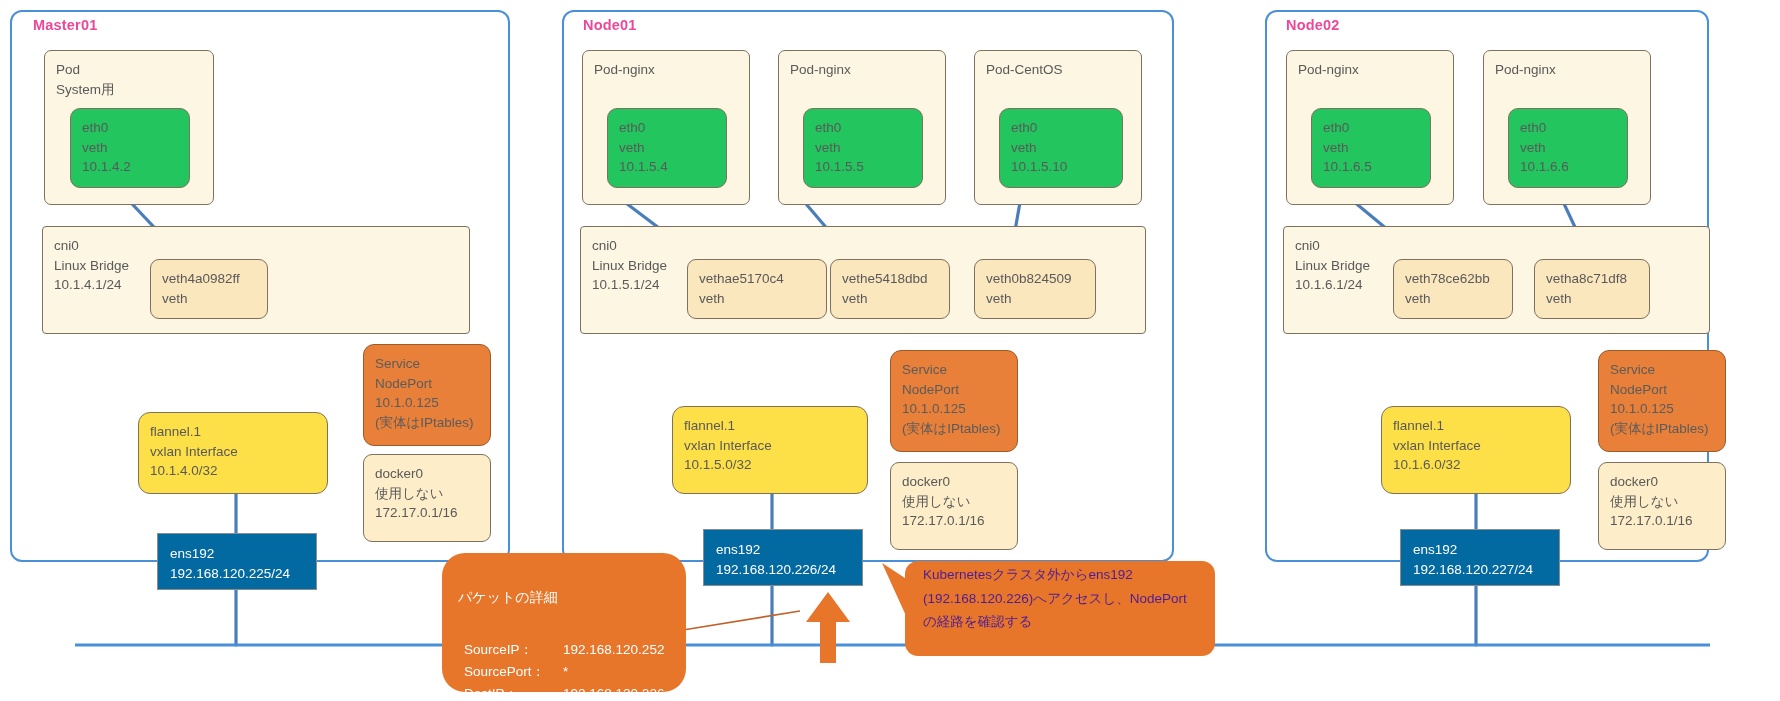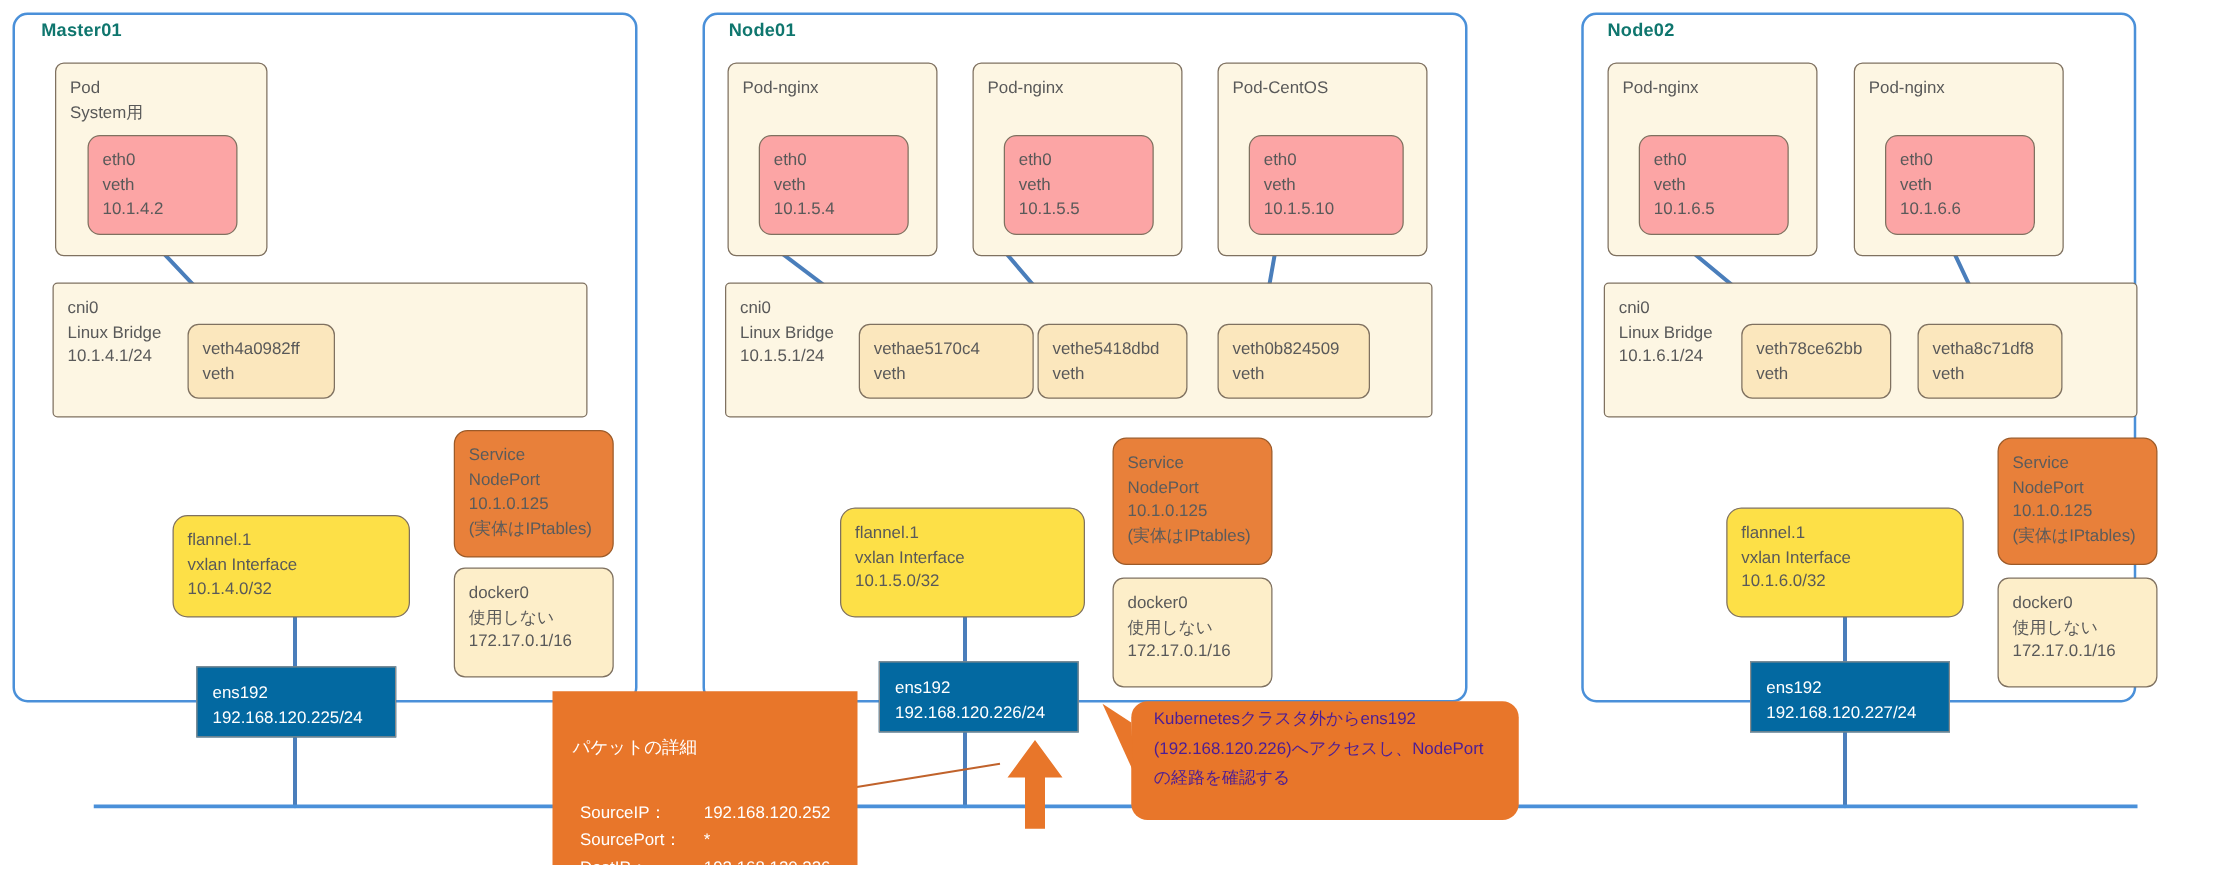--- a/index.html
+++ b/index.html
@@ -19,39 +19,39 @@
     position:absolute;
     border:2.5px solid #4a90d9;
     border-radius:12px;
     background:transparent;
     box-sizing:border-box;
   }
   .host-title{
     position:absolute;
     font-size:14.5px;
     font-weight:bold;
-    color:#0f766e;
+    color:#ec4899;
     letter-spacing:.2px;
     white-space:nowrap;
   }
   
   .box{
     position:absolute;
     box-sizing:border-box;
     border:1.6px solid #7f7160;
     border-radius:9px;
     background:#fdf3dc;
     color:#595959;
     font-size:13.5px;
     line-height:1.45;
     padding:9px 11px;
     white-space:pre-line;
   }
   .box.pod{ background:#fdf6e3; border-radius:7px; }
-  .box.inner{ background:#fca5a5; border-radius:10px; }
+  .box.inner{ background:#22c55e; border-radius:10px; }
   .box.bridge{ background:#fdf6e3; border-radius:4px; }
   .box.veth{ background:#fbe7bd; border-radius:9px; }
   .box.flannel{ background:#fde047; border-radius:12px; }
   .box.docker{ background:#fdeec9; border-radius:9px; }
   .box.service{
     background:#e8803a;
     border:1.6px solid #9c5a28;
     border-radius:11px;
     color:#5b5b5b;
   }
@@ -233,21 +233,21 @@
 NodePort
 10.1.0.125
 (実体はIPtables)</div>
   <div class="box docker" style="left:1598px;top:462px;width:128px;height:88px;">docker0
 使用しない
 172.17.0.1/16</div>
 
   <div class="box nic" style="left:1400px;top:529px;width:160px;height:57px;padding:10px 12px;">ens192
 192.168.120.227/24</div>
 
-  <div class="box packet" style="left:442px;top:553px;width:244px;height:139px;">
+  <div class="box packet" style="left:442px;top:553px;width:244px;height:139px;border-radius:23px;">
     <div class="packet-title">パケットの詳細</div>
     <div class="packet-rows">
       <div class="packet-row">
         <span class="packet-k">SourceIP：</span>
         <span class="packet-v">192.168.120.252</span>
       </div>
       <div class="packet-row">
         <span class="packet-k">SourcePort：</span>
         <span class="packet-v">*</span>
       </div>

